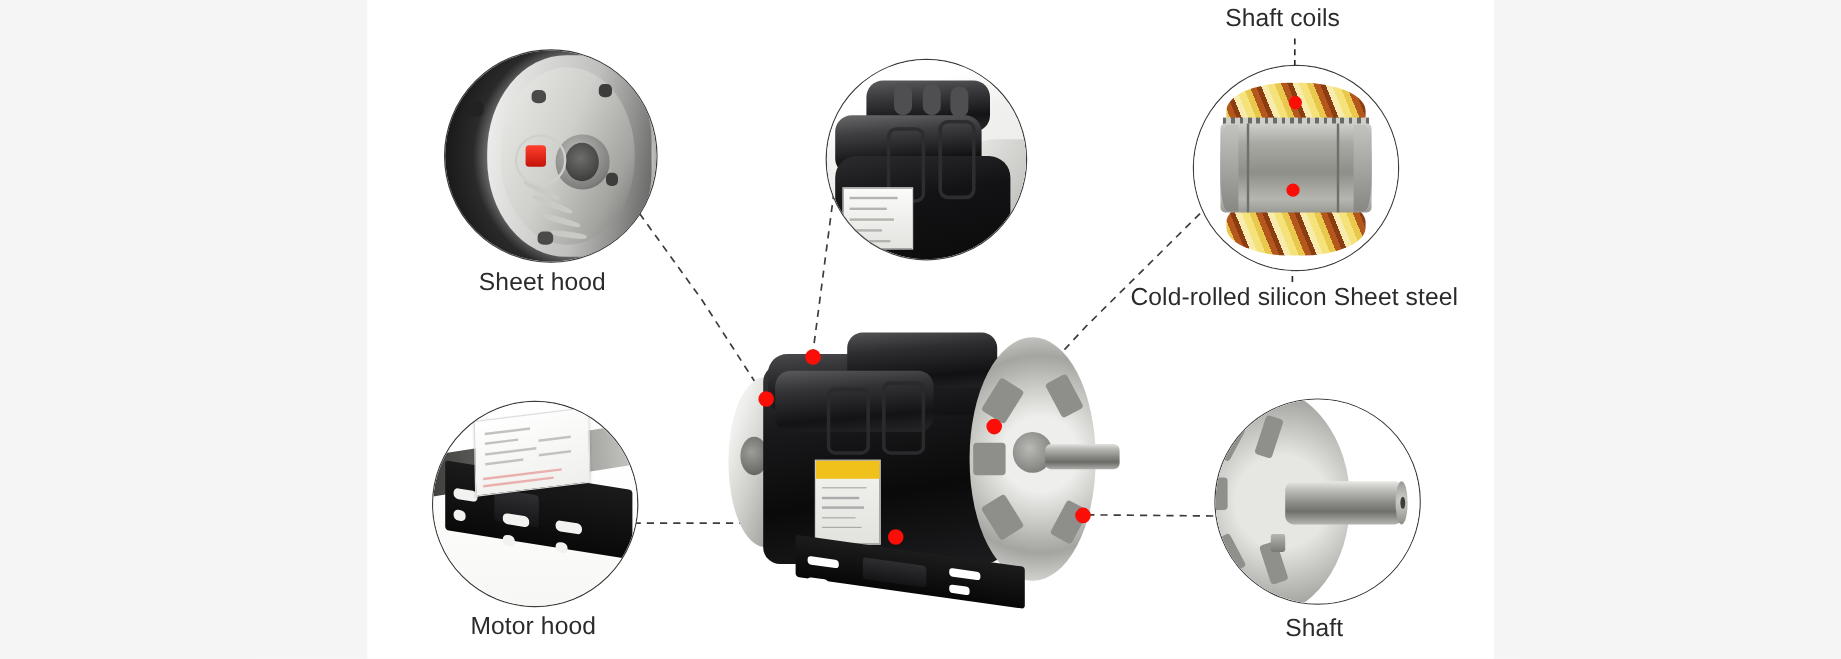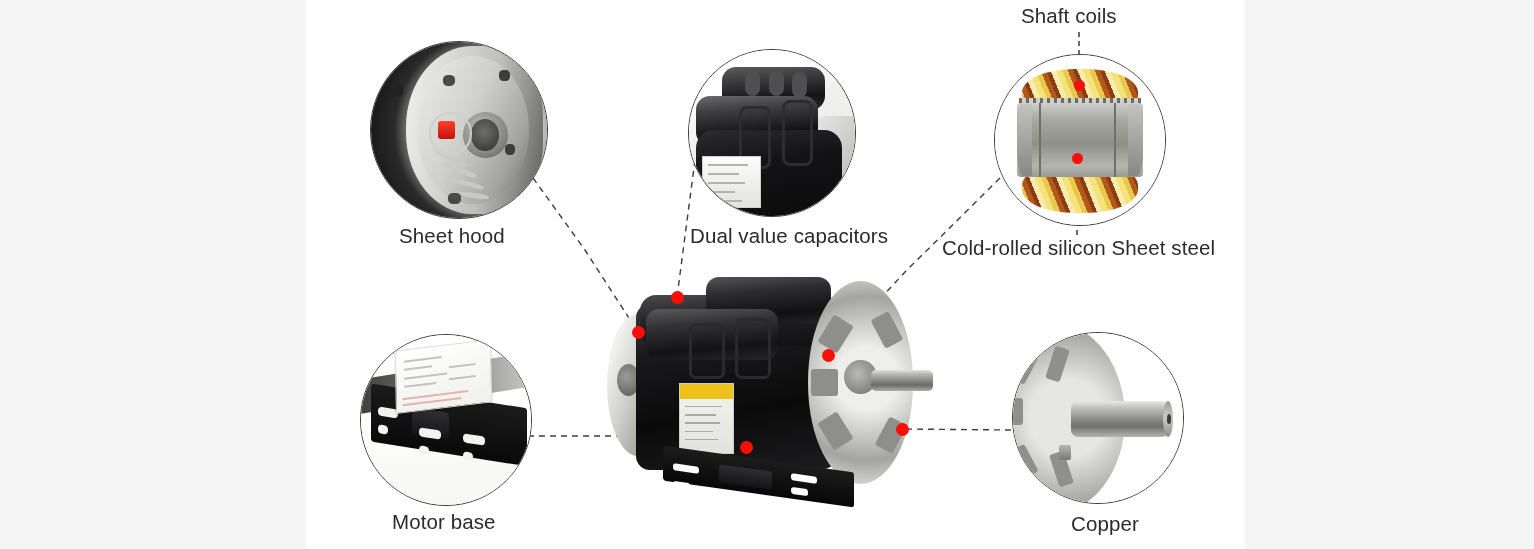--- a/index.html
+++ b/index.html
@@ -209,21 +209,20 @@
       <div class="cap-tube" style="left:62%;top:13%;width:9%;height:16%;background:#4f4f51;"></div>
       <div class="cap-plate">
         <div class="pl" style="top:14%;width:72%;"></div>
         <div class="pl" style="top:32%;width:56%;"></div>
         <div class="pl" style="top:50%;width:66%;"></div>
         <div class="pl" style="top:68%;width:48%;"></div>
         <div class="pl" style="top:85%;width:60%;"></div>
       </div>
     </div>
   </div>
-  <div class="label" style="left:690px;top:226px;">Dual value capacitors</div>
 
   <div class="callout" style="left:994px;top:54px;width:170px;height:170px;">
     <div class="cbody">
       <div class="st-bg"></div>
       <div class="coil top"></div>
       <div class="coil bot"></div>
       <div class="teeth"></div>
       <div class="core"></div>
       <div class="core-l"></div>
       <div class="core-r"></div>
@@ -253,38 +252,38 @@
         <div class="ln" style="top:30%;width:30%;"></div>
         <div class="ln" style="top:44%;width:46%;"></div>
         <div class="ln" style="top:58%;width:34%;"></div>
         <div class="lr" style="top:76%;width:70%;"></div>
         <div class="lr" style="top:86%;width:62%;"></div>
         <div class="ln" style="left:56%;top:34%;width:28%;"></div>
         <div class="ln" style="left:56%;top:54%;width:28%;"></div>
       </div>
     </div>
   </div>
-  <div class="label" style="left:392px;top:512px;">Motor base</div>
+  <div class="label" style="left:392px;top:512px;">Motor hood</div>
 
   <div class="callout" style="left:1012px;top:332px;width:170px;height:170px;">
     <div class="cbody">
       <div class="sh-bg"></div>
       <div class="endbell"></div>
       <div class="eb-rib" style="left:4%;top:12%;width:7%;height:18%;transform:rotate(28deg);"></div>
       <div class="eb-rib" style="left:-2%;top:38%;width:8%;height:16%;"></div>
       <div class="eb-rib" style="left:4%;top:66%;width:7%;height:18%;transform:rotate(-28deg);"></div>
       <div class="eb-rib" style="left:22%;top:8%;width:9%;height:20%;transform:rotate(18deg);"></div>
       <div class="eb-rib" style="left:24%;top:70%;width:9%;height:20%;transform:rotate(-18deg);"></div>
       <div class="eb-nut"></div>
       <div class="shaft"></div>
       <div class="shaft-cap"></div>
       <div class="shaft-hole"></div>
     </div>
   </div>
-  <div class="label" style="left:1071px;top:514px;">Copper</div>
+  <div class="label" style="left:1071px;top:514px;">Shaft</div>
 
   <div id="motor">
     <div class="m-endL"></div>
     <div class="m-endL-in"></div>
     <div class="m-shell"></div>
     <div class="m-shellTop"></div>
     <div class="m-cap2"></div>
     <div class="m-cap1"></div>
     <div class="m-strap" style="left:27%;top:26%;width:9%;height:22%;"></div>
     <div class="m-strap" style="left:41%;top:24%;width:9%;height:24%;"></div>

